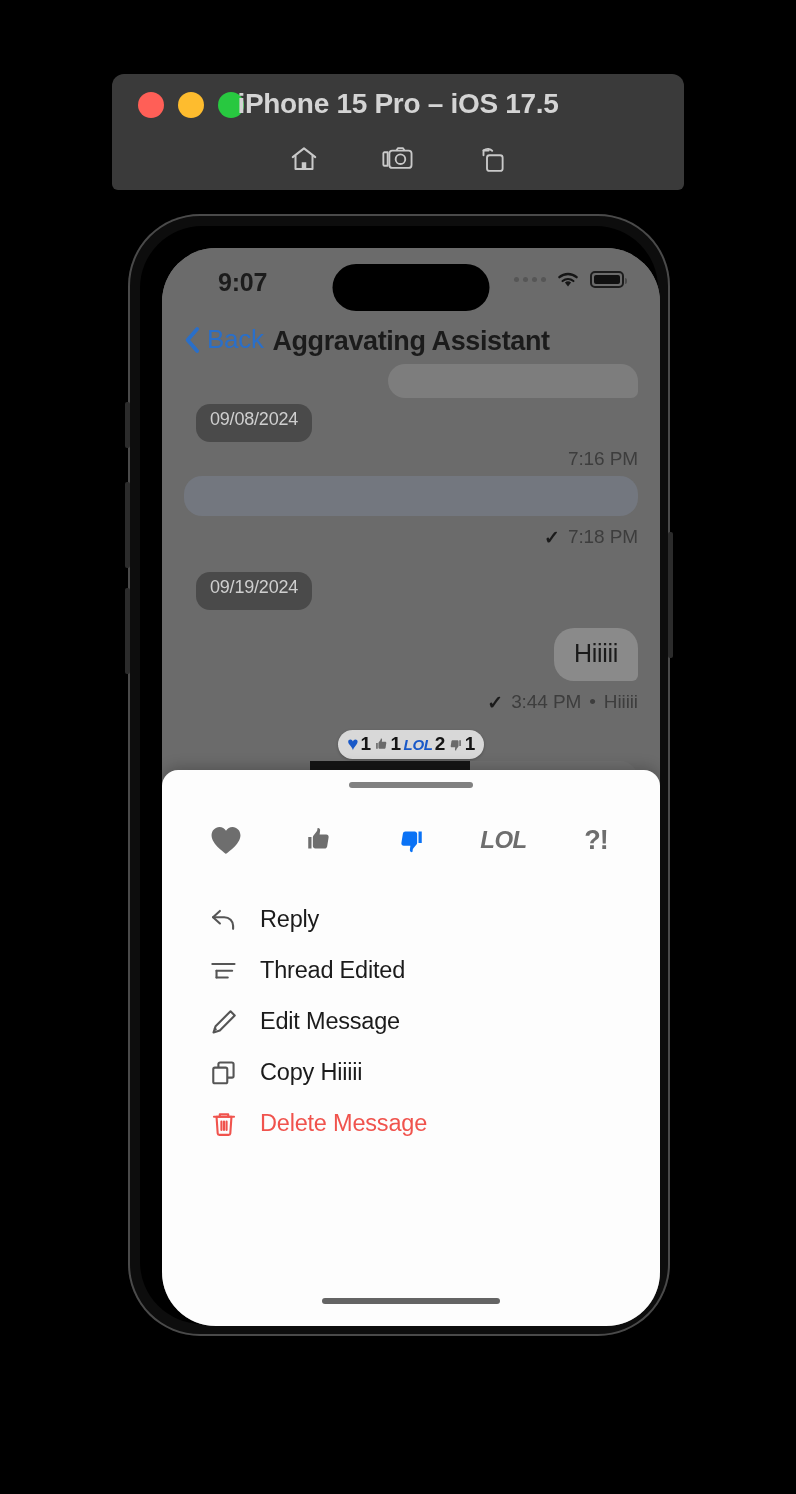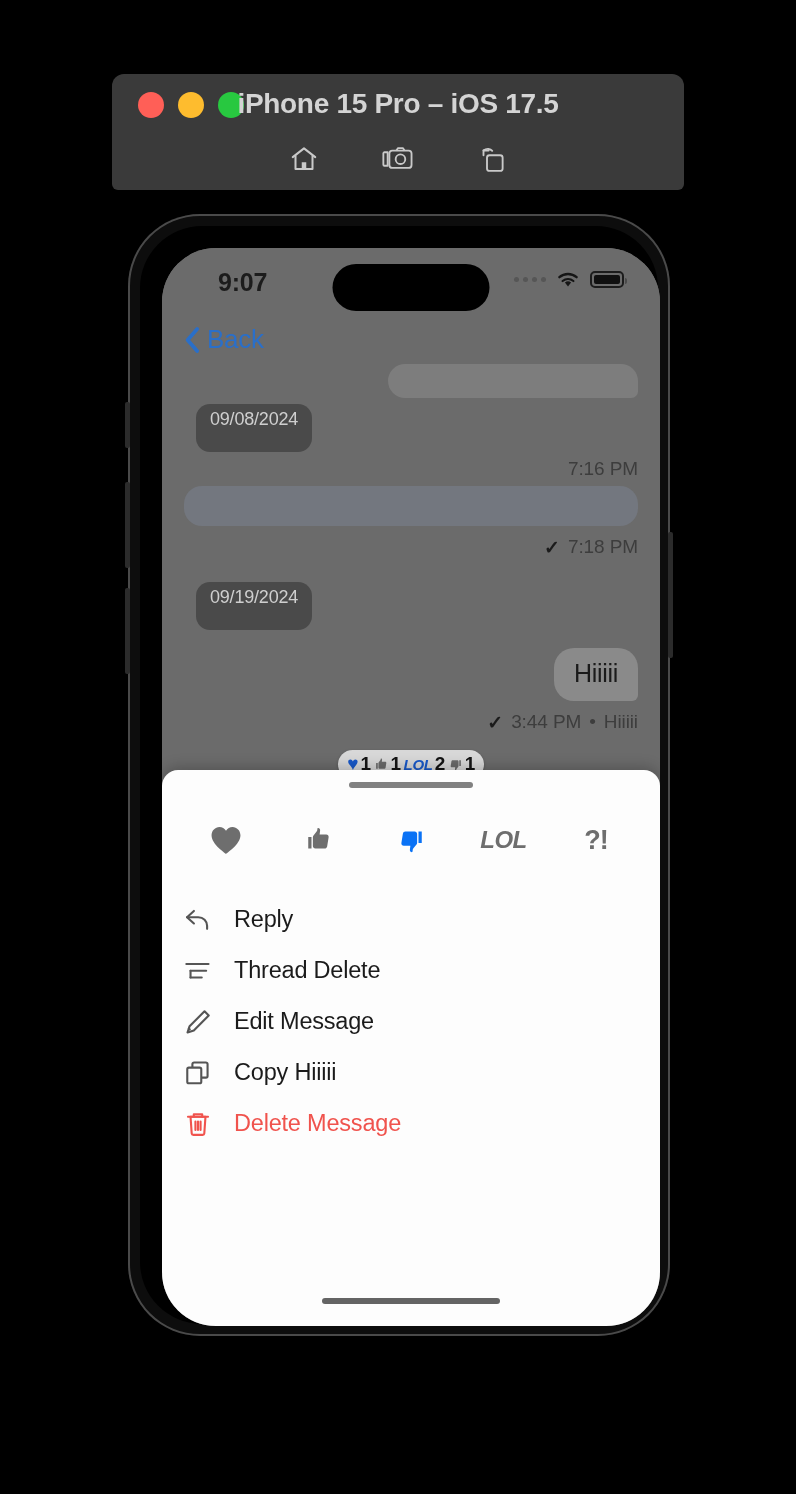--- a/index.html
+++ b/index.html
@@ -130,21 +130,21 @@
   .bubble-ghost {
     background: #7d7d7d; border-radius: 20px;
     height: 34px;
   }
   .bubble-ghost.top { width: 250px; border-radius: 20px 20px 8px 20px; }
   .bubble-ghost.wide { width: 100%; height: 40px; background: #73777f; border-radius: 18px; }
 
   .date-chip {
     display: inline-block;
     background: #4a4a4a; color: #cfcfcf;
-    font-size: 18px; padding: 5px 14px 22px; border-radius: 14px;
+    font-size: 18px; padding: 5px 14px 12px; border-radius: 14px;
     letter-spacing: -0.2px;
   }
   .date-row { display: flex; justify-content: flex-start; padding-left: 12px; }
 
   .meta {
     font-size: 19px; color: #3d3d3d;
     display: flex; align-items: flex-start; gap: 8px;
     justify-content: flex-end;
     letter-spacing: -0.1px;
   }
@@ -219,21 +219,21 @@
     font-size: 24px; font-weight: bold; font-style: italic;
     color: #6e6e6e; letter-spacing: -0.5px;
   }
   .rp-excl {
     font-size: 27px; font-weight: bold; color: #6e6e6e; letter-spacing: -1px;
   }
 
   .menu { padding: 12px 0 0; }
   .menu-item {
     display: flex; align-items: center;
-    height: 51px; padding: 0 0 0 22px;
+    height: 51px; padding: 0 0 0 48px;
     cursor: pointer;
   }
   .menu-icon {
     width: 38px; display: flex; align-items: center; justify-content: flex-start;
   }
   .menu-label {
     font-size: 23.5px; color: #1b1b1b; margin-left: 12px;
     letter-spacing: -0.2px;
   }
   .menu-item.danger .menu-label { color: #f0534d; }
@@ -315,20 +315,21 @@
             </div>
           </div>
 
           <div class="navbar">
             <div class="nav-back">
               <svg width="17" height="28" viewBox="0 0 14 24" fill="none" stroke="#2a6fc9" stroke-width="3.2" stroke-linecap="round" stroke-linejoin="round">
                 <path d="M11 2.5 2.8 12 11 21.5"></path>
               </svg>
               <span class="lbl">Back</span>
             </div>
+            <div class="nav-title">Aggravating Assistant</div>
           </div>
 
           <div class="thread">
 
             <div class="row right" style="margin-top:-10px;">
               <div class="bubble-ghost top"></div>
             </div>
 
             <div class="date-row" style="margin-top:6px;">
               <span class="date-chip">09/08/2024</span>
@@ -447,21 +448,21 @@
 
             <div class="menu-item">
               <span class="menu-icon">
                 <svg width="28" height="26" viewBox="0 0 24 22" fill="none" stroke="#555" stroke-width="1.8" stroke-linecap="round">
                   <path d="M2 5h19"></path>
                     <path d="M5.6 10.8h13.4"></path>
                     <path d="M5.6 16.6h9.6"></path>
                   <path d="M5.6 10.8v5.8"></path>
                 </svg>
               </span>
-              <span class="menu-label">Thread Delete</span>
+              <span class="menu-label">Thread Edited</span>
             </div>
 
             <div class="menu-item">
               <span class="menu-icon">
                 <svg width="28" height="28" viewBox="0 0 24 24" fill="none" stroke="#555" stroke-width="1.8" stroke-linejoin="round">
                   <path d="M17.6 2.8l3.6 3.6L8.4 19.2 3 21l1.8-5.4z"></path>
                   <path d="M5.4 18.8l-1.6-1.6"></path>
                 </svg>
               </span>
               <span class="menu-label">Edit Message</span>

